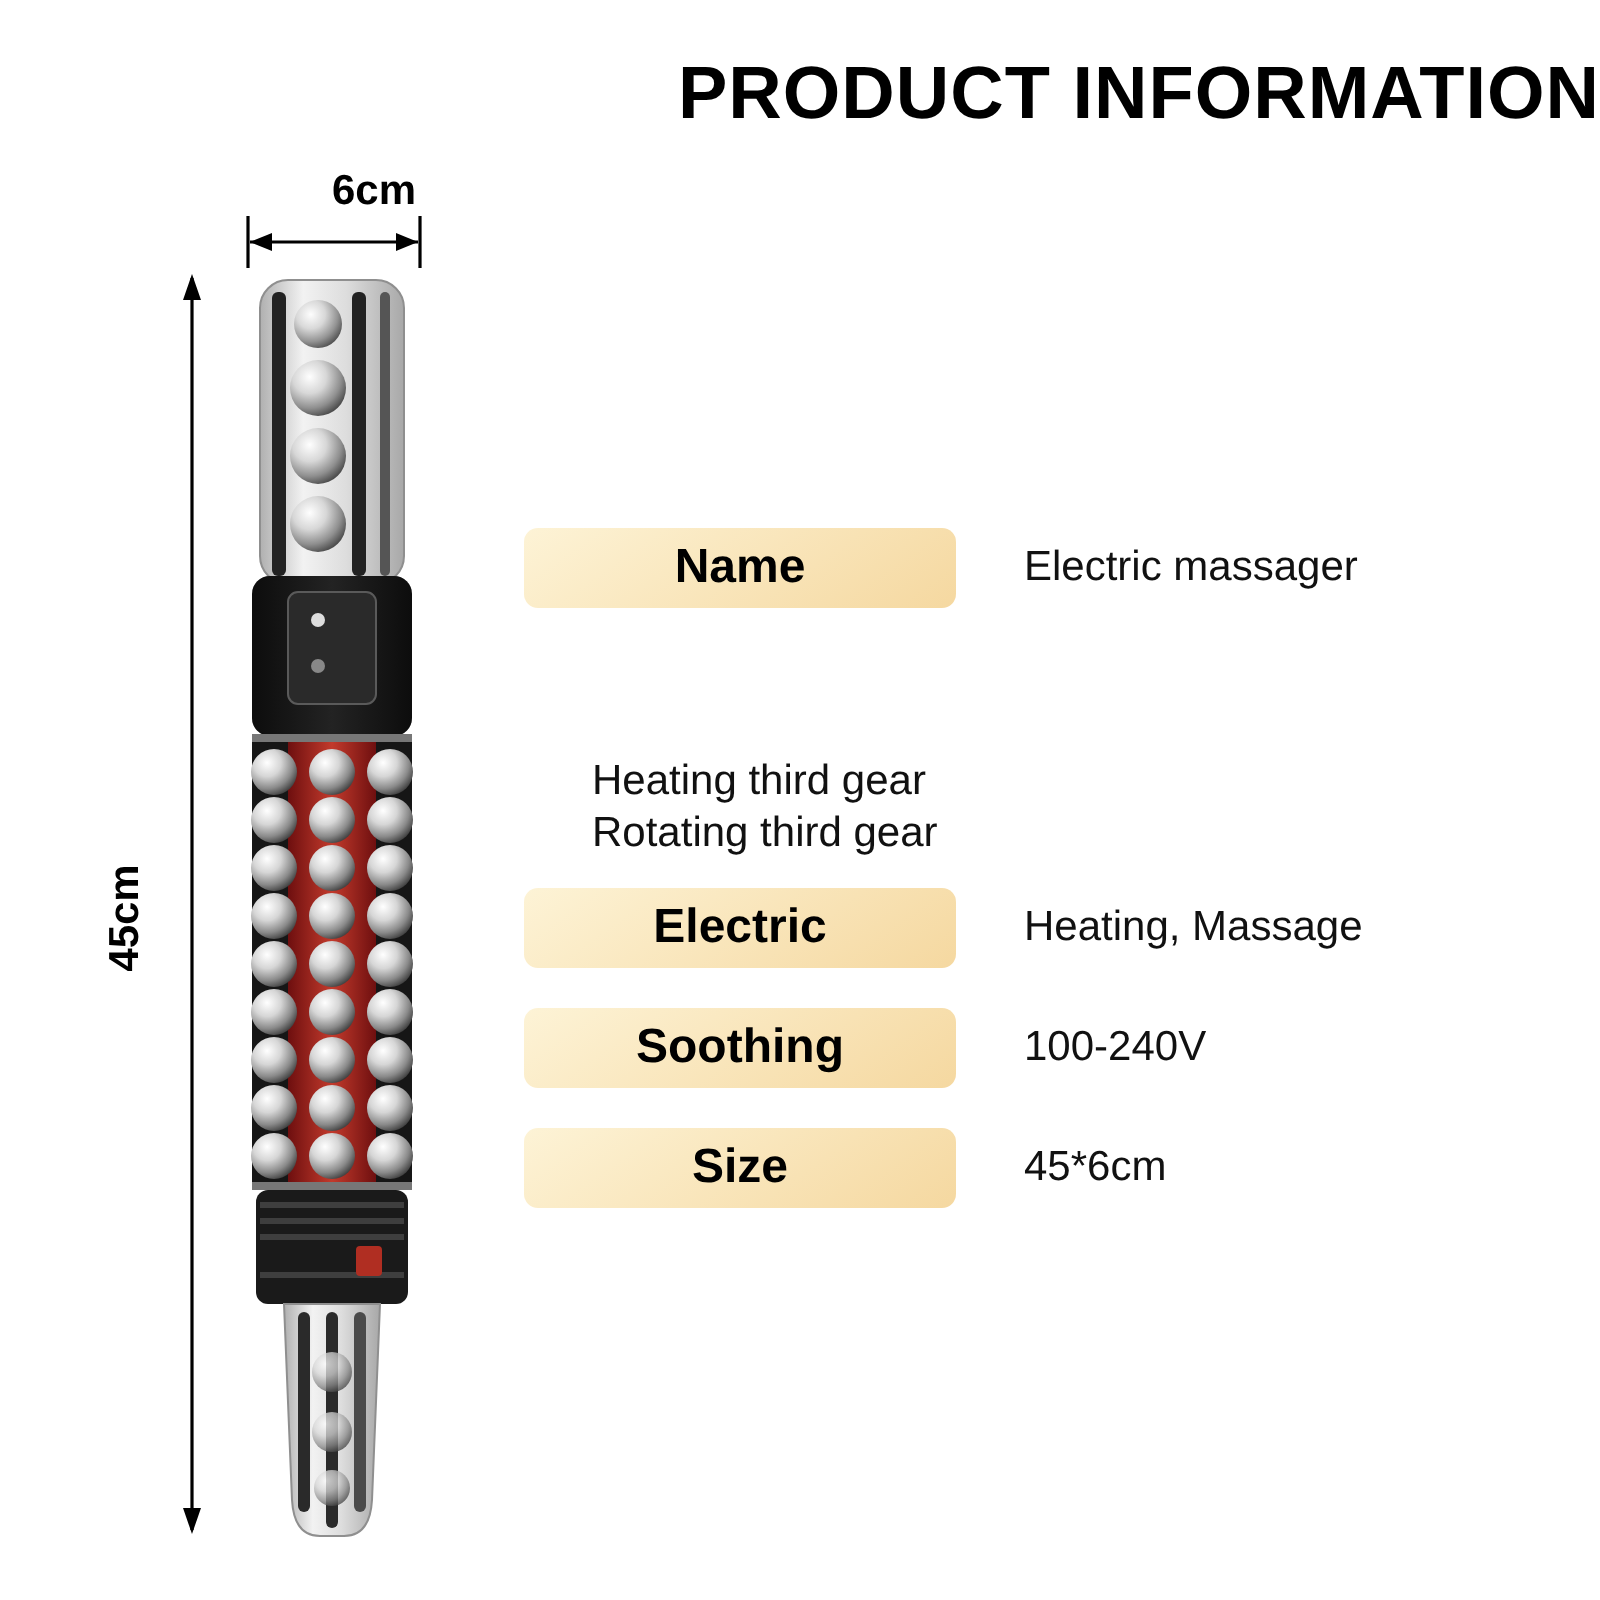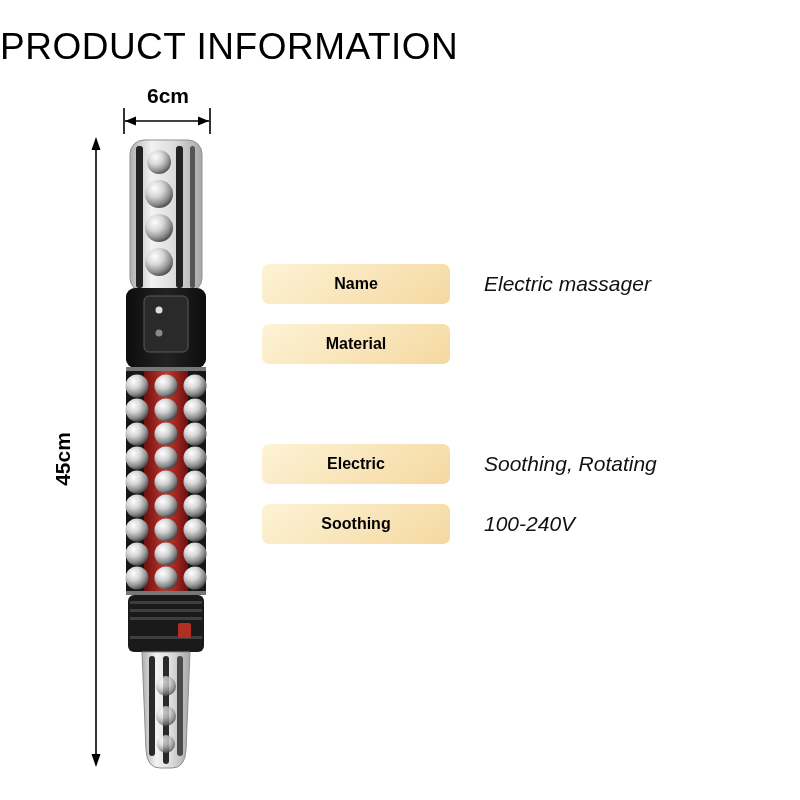--- a/index.html
+++ b/index.html
@@ -10,65 +10,64 @@
     width: 800px;
     height: 800px;
     background: #ffffff;
     overflow: hidden;
   }
   .title {
     position: absolute;
     top: 26px;
     left: 0;
     width: 100%;
-    text-align: left;
+    text-align: right;
     font-size: 37px;
-    font-weight: 400;
+    font-weight: 700;
     letter-spacing: 0.5px;
     color: var(--title-color, #000000);
   }
   
   .dim-label {
     position: absolute;
     font-size: 21px;
     font-weight: bold;
     color: #000;
   }
-  .dim-label.width { left: 128px; top: 84px; width: 80px; text-align: center; }
+  .dim-label.width { left: 128px; top: 84px; width: 80px; text-align: right; }
   .dim-label.height {
     left: 32px; top: 448px; width: 60px; height: 22px;
     text-align: center;
     transform: rotate(-90deg);
   }
   .dim-line { position: absolute; }
   .dim-line.width { left: 120px; top: 104px; }
   .dim-line.height { left: 85px; top: 136px; }
   .product { position: absolute; left: 118px; top: 138px; }
   
   .spec-table { position: absolute; left: 262px; top: 264px; }
   .spec-row { display: flex; align-items: center; height: 40px; margin-bottom: 20px; }
   .spec-label {
-    width: 188px;
+    width: 216px;
     height: 40px;
     display: flex;
     align-items: center;
     justify-content: center;
-    font-size: 16px;
+    font-size: 24px;
     font-weight: bold;
     color: #000;
     border-radius: 7px;
     background: linear-gradient(145deg, var(--label-gradient-start, #fdf3d6) 0%, var(--label-gradient-end, #f5d8a0) 100%);
   }
   .spec-value {
     margin-left: 34px;
     font-size: 21px;
     color: var(--value-color, #111111);
     line-height: 26px;
     white-space: pre-line;
-    font-style: italic;
   }
 </style>
 </head>
 <body>
 
 <div class="page">
 
   <div class="title">PRODUCT INFORMATION</div>
 
   <div class="dim-label width">6cm</div>
@@ -191,27 +190,32 @@
       </g>
     </svg>
   </div>
 
   <div class="spec-table">
     <div class="spec-row">
       <div class="spec-label">Name</div>
       <div class="spec-value">Electric massager</div>
     </div>
     <div class="spec-row">
-      <div class="spec-label">Material</div>
-    </div>
-    <div class="spec-row">
+    </div>
+    <div class="spec-row">
+      <div class="spec-value">Heating third gear
+Rotating third gear</div>
     </div>
     <div class="spec-row">
       <div class="spec-label">Electric</div>
-      <div class="spec-value">Soothing, Rotating</div>
+      <div class="spec-value">Heating, Massage</div>
     </div>
     <div class="spec-row">
       <div class="spec-label">Soothing</div>
       <div class="spec-value">100-240V</div>
     </div>
+    <div class="spec-row">
+      <div class="spec-label">Size</div>
+      <div class="spec-value">45*6cm</div>
+    </div>
   </div>
 
 </div>
 
 </body></html>

